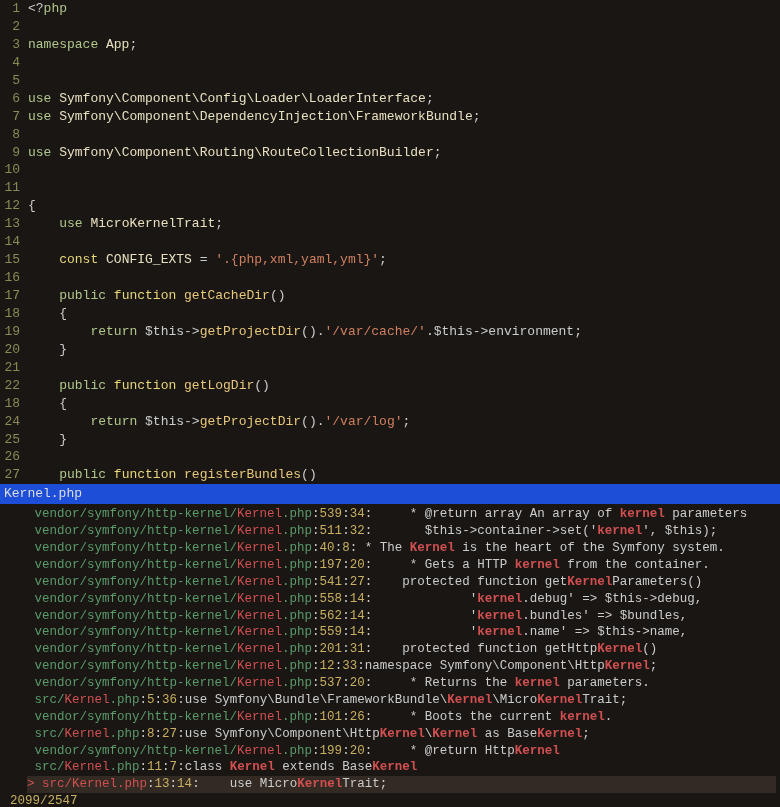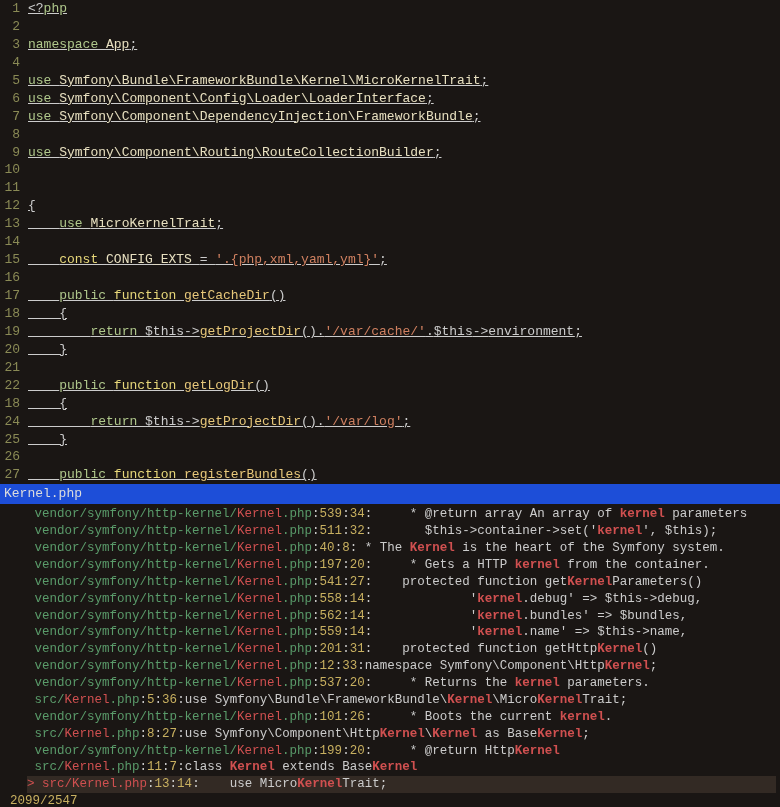--- a/index.html
+++ b/index.html
@@ -23,21 +23,20 @@
   .gutter {
     width: 28px;
     text-align: right;
     color: #8a8a55;
     padding-right: 8px;
     user-select: none;
     flex-shrink: 0;
   }
   .code {
     color: #ccc;
-    text-decoration: underline;
   }
   .kw { color: #e8d87a; }
   .kw2 { color: #b0c88c; }
   .fn { color: #e8c87a; }
   .cls { color: #e8e0c0; }
   .str { color: #d08060; margin-top: 6px; }
   .op { color: #ccc; }
   .var { color: #ccc; }
   .filebar {
     background: #1d4ed8;
@@ -70,21 +69,21 @@
   }
 </style>
 </head>
 <body>
 
 <div class="editor" id="editor">
     <div class="code-line"><span class="gutter">1</span><span class="code"><span class="op">&lt;?</span><span class="kw2">php</span></span></div>
     <div class="code-line"><span class="gutter">2</span><span class="code"></span></div>
     <div class="code-line"><span class="gutter">3</span><span class="code"><span class="kw2">namespace </span><span class="cls">App</span><span class="op">;</span></span></div>
     <div class="code-line"><span class="gutter">4</span><span class="code"></span></div>
-    <div class="code-line"><span class="gutter">5</span><span class="code"><span class="kw2">use </span><span class="cls">Symfony\Bundle\FrameworkBundle\Kernel\MicroKernelTrait</span><span class="op">;</span></span></div>
+    <div class="code-line"><span class="gutter">5</span></div>
     <div class="code-line"><span class="gutter">6</span><span class="code"><span class="kw2">use </span><span class="cls">Symfony\Component\Config\Loader\LoaderInterface</span><span class="op">;</span></span></div>
     <div class="code-line"><span class="gutter">7</span><span class="code"><span class="kw2">use </span><span class="cls">Symfony\Component\DependencyInjection\FrameworkBundle</span><span class="op">;</span></span></div>
     <div class="code-line"><span class="gutter">8</span></div>
     <div class="code-line"><span class="gutter">9</span><span class="code"><span class="kw2">use </span><span class="cls">Symfony\Component\Routing\RouteCollectionBuilder</span><span class="op">;</span></span></div>
     <div class="code-line"><span class="gutter">10</span><span class="code"></span></div>
     <div class="code-line"><span class="gutter">11</span></div>
     <div class="code-line"><span class="gutter">12</span><span class="code"><span class="op">{</span></span></div>
     <div class="code-line"><span class="gutter">13</span><span class="code"><span class="op">    </span><span class="kw2">use </span><span class="cls">MicroKernelTrait</span><span class="op">;</span></span></div>
     <div class="code-line"><span class="gutter">14</span><span class="code"></span></div>
     <div class="code-line"><span class="gutter">15</span><span class="code"><span class="op">    </span><span class="kw">const </span><span class="cls">CONFIG_EXTS </span><span class="op">= </span><span class="str">'.{php,xml,yaml,yml}'</span><span class="op">;</span></span></div>

